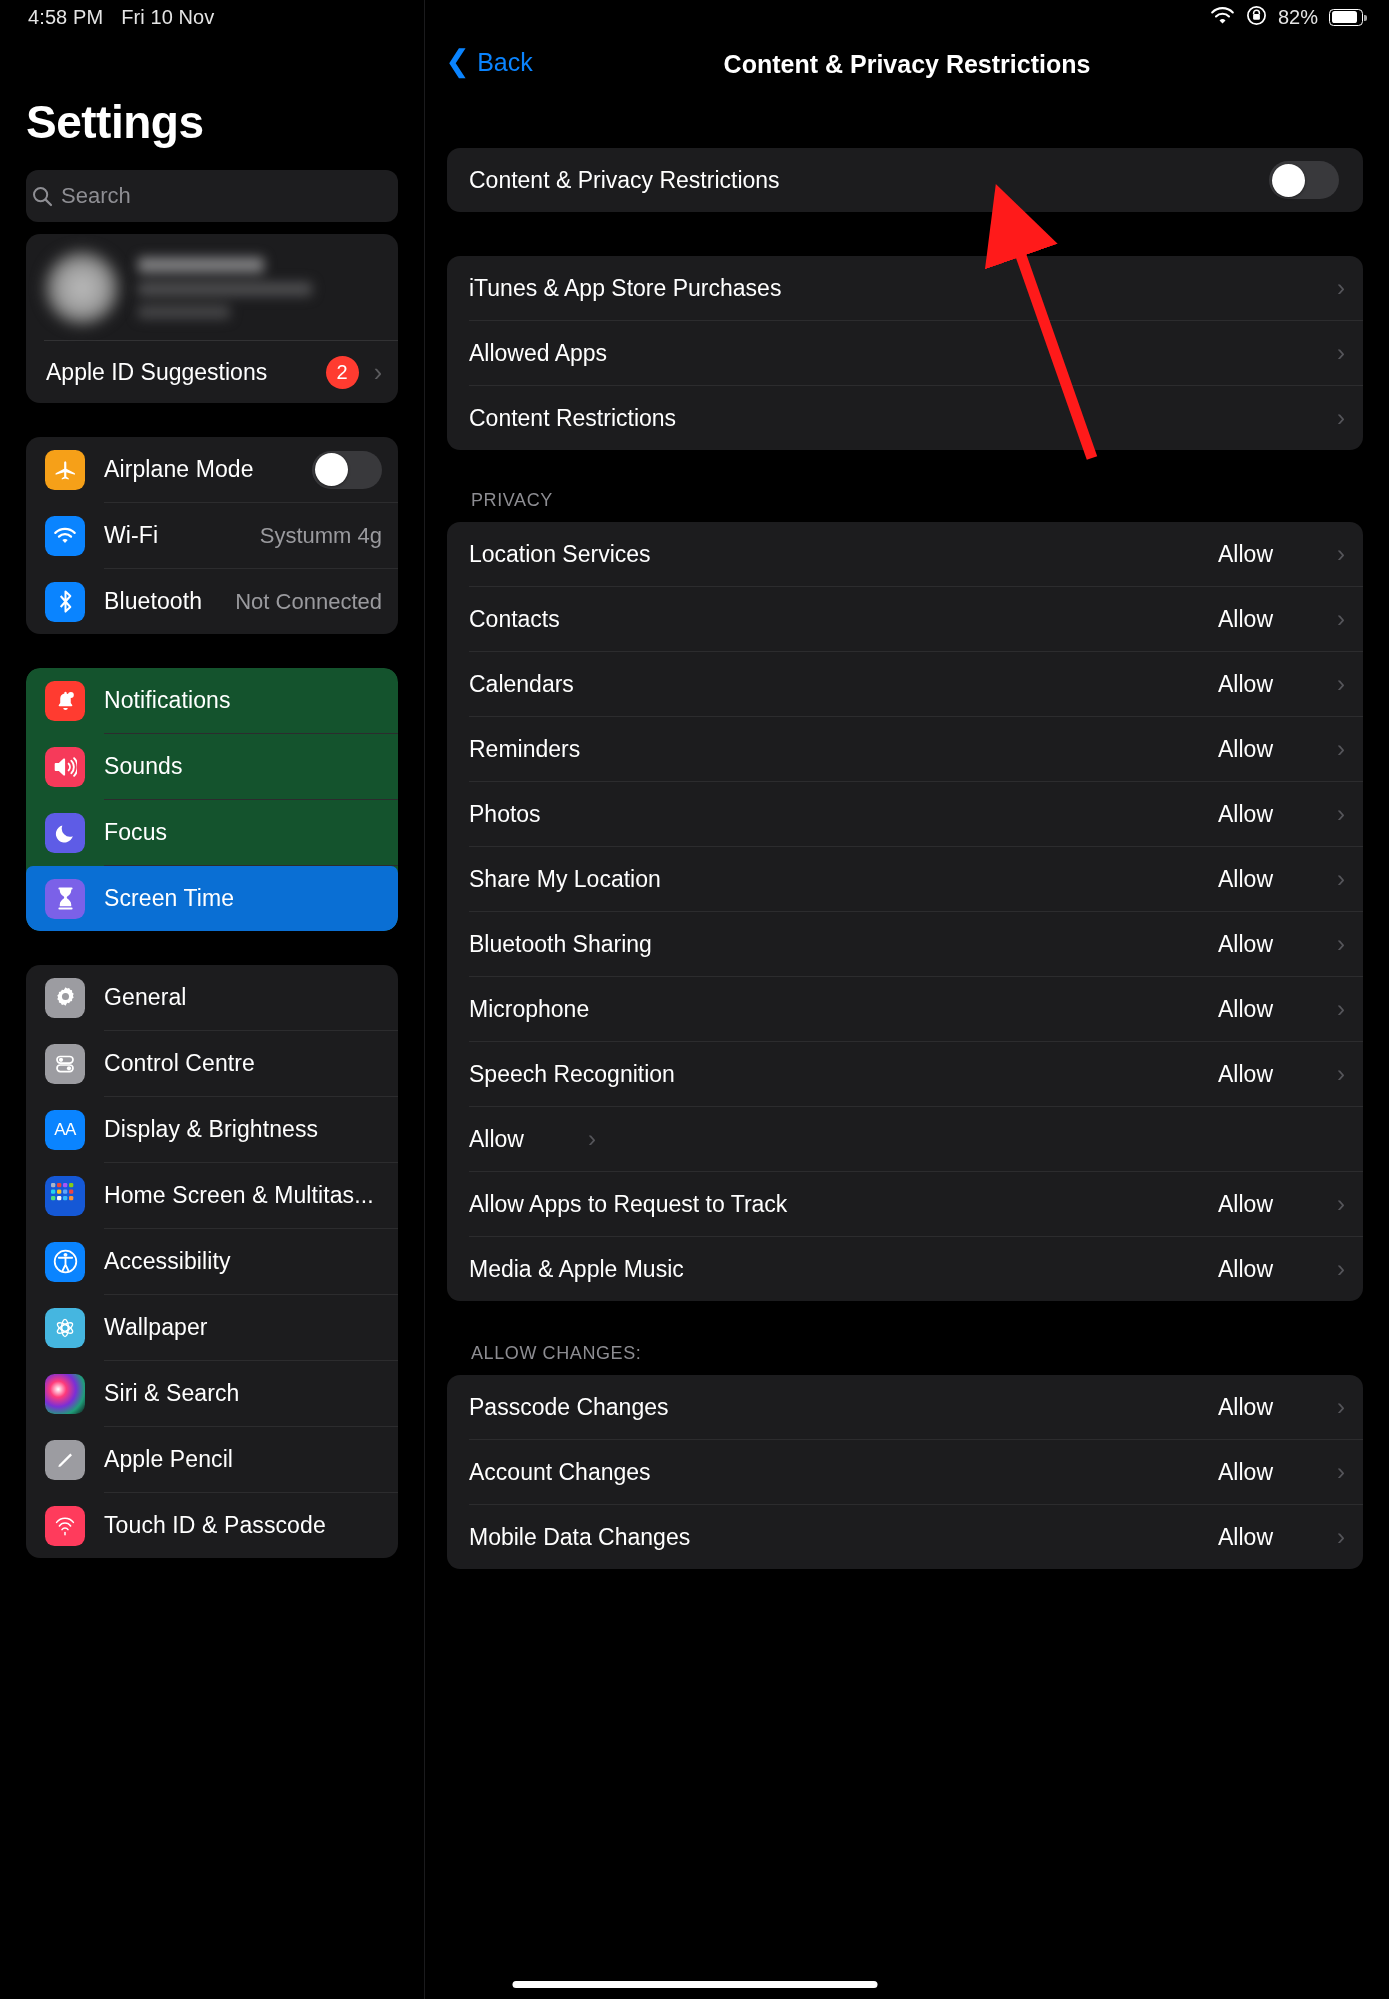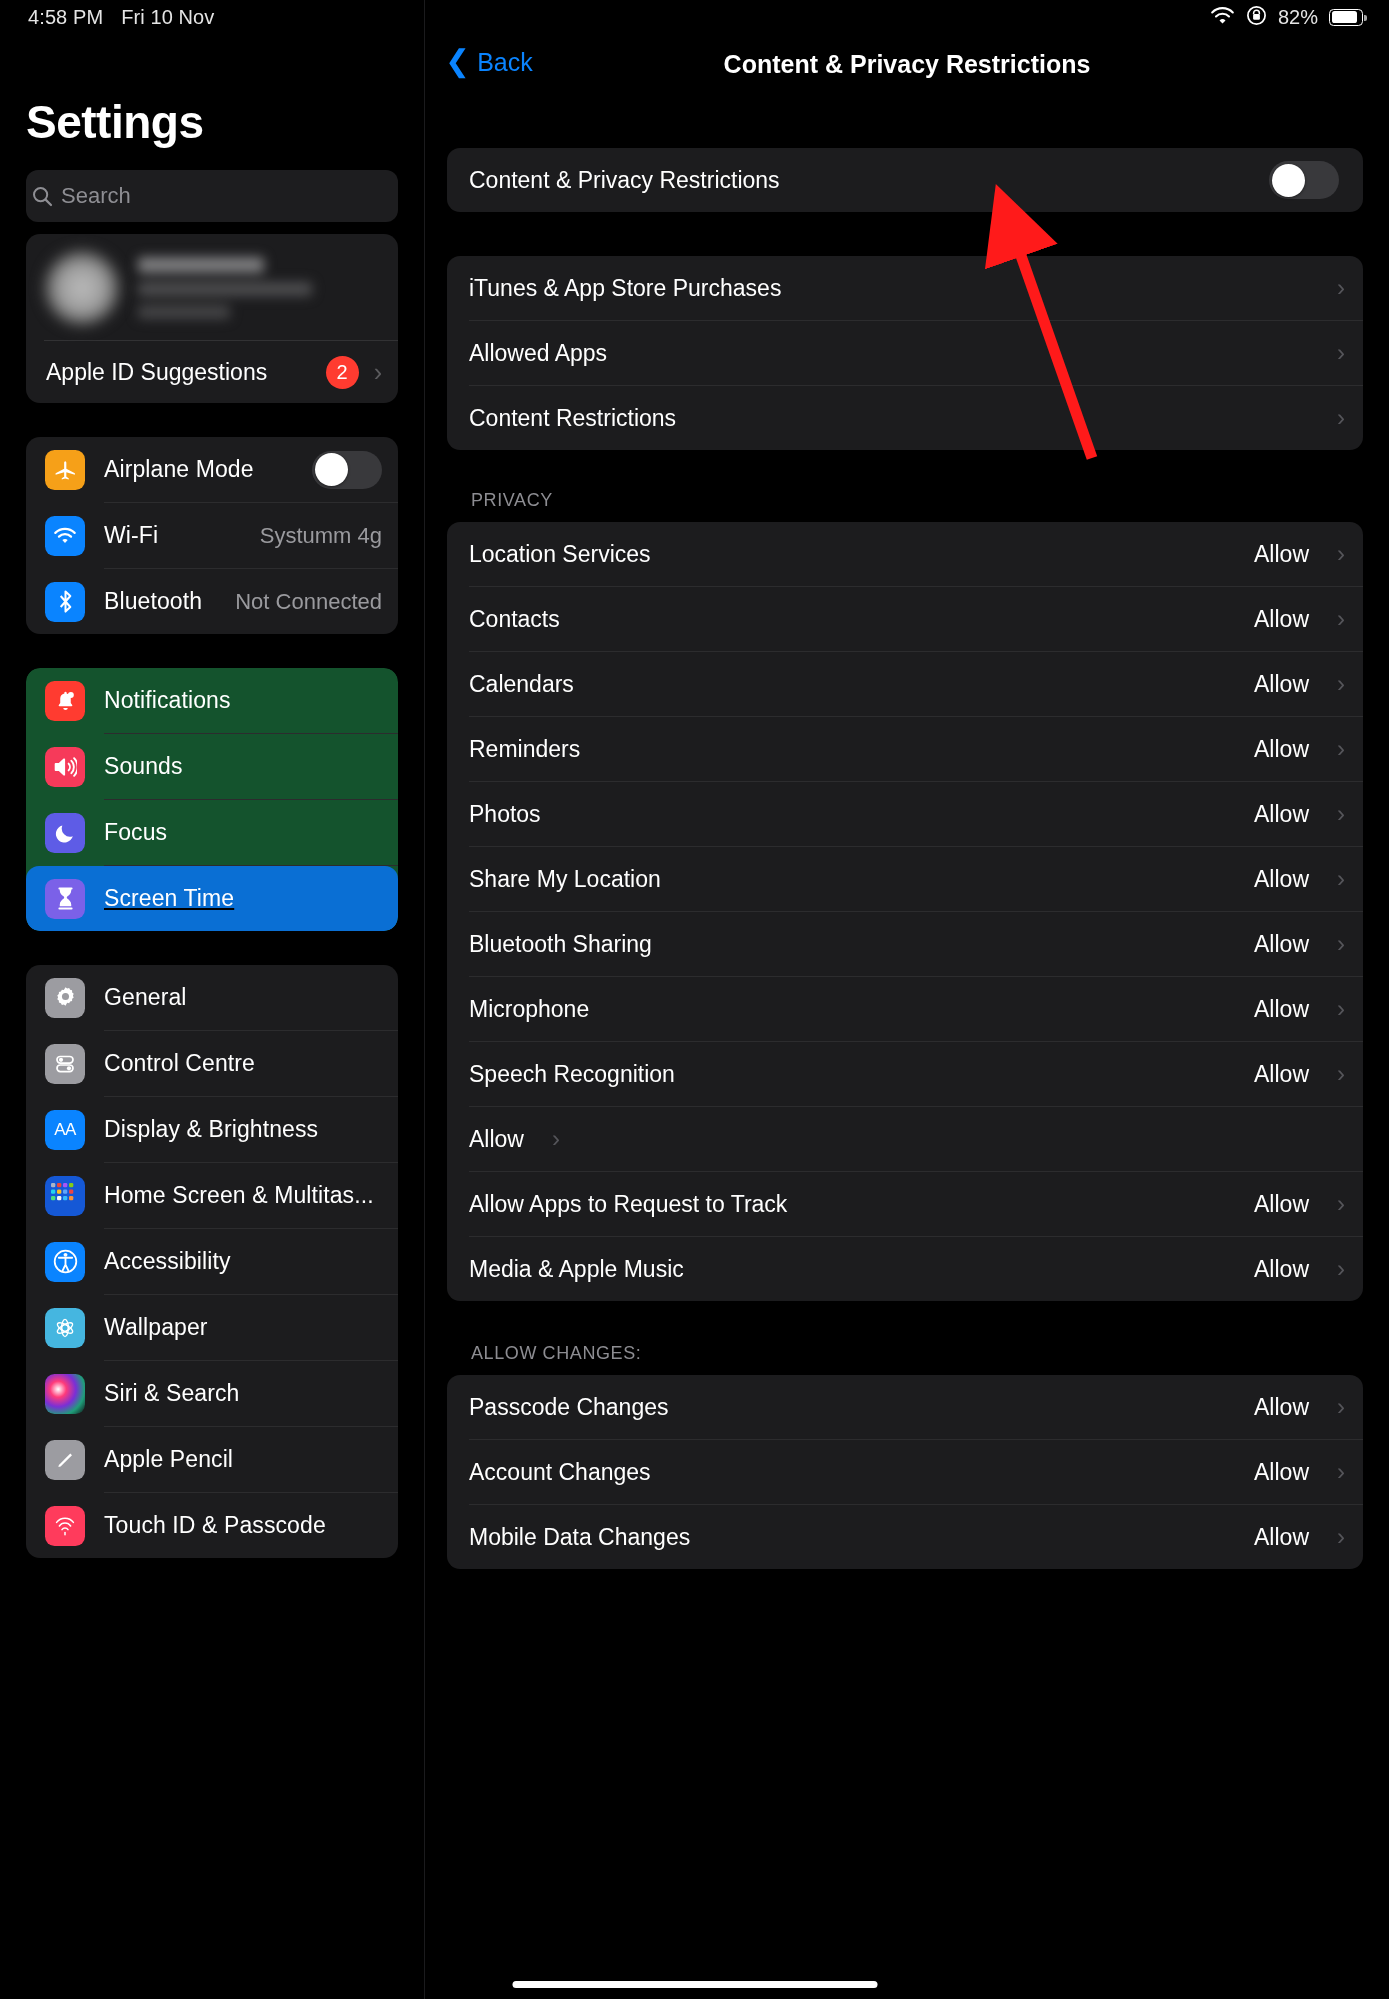--- a/index.html
+++ b/index.html
@@ -67,21 +67,21 @@
 
   .group { margin-top:34px; }
   .srow { display:flex; align-items:center; height:65px; padding-left:19px; padding-right:16px; position:relative; }
   .srow .ic {
     width:40px; height:40px; border-radius:9.5px; flex:0 0 40px;
     display:flex; align-items:center; justify-content:center;
     margin-right:19px;
   }
   .srow .nm { font-size:23px; color:#fff; flex:1; letter-spacing:.1px; }
   .srow .val { font-size:22px; color:#9a9a9e; margin-right:0px; }
-  .srow.sel { background:#0a6fd4; border-radius:13px;text-decoration:underline; }
+  .srow.sel { background:#0a6fd4; border-radius:7px; }
   .srow-sep { height:1px; background:#2c2c2e; margin-left:78px; }
   .ic svg { display:block; }
 
   .toggle {
     width:70px; height:38px; border-radius:19px; background:#39393c;
     position:relative; flex:0 0 70px;
   }
   .toggle .knob {
     position:absolute; top:2.5px; left:2.5px; width:33px; height:33px;
     border-radius:50%; background:#fff; box-shadow:0 1px 3px rgba(0,0,0,.45);
@@ -91,21 +91,21 @@
   .detail { flex:1; height:1999px; position:relative; overflow:hidden; background:#000; }
   .navbar {
     height:100px; display:flex; align-items:center; position:relative; padding:0 26px;
   }
   .back { display:flex; align-items:center; gap:7px; color:#0a84ff; font-size:25px; position:absolute; left:20px; top:48px; }
   .back .bchev { font-size:30px; font-weight:300; line-height:1; margin-top:-3px; }
   .nav-title { position:absolute; left:0; right:0; text-align:center; color:#fff; font-size:25px; font-weight:bold; top:50px; }
 
   .dwrap { padding:0 26px 0 22px; }
   .dcard { background:#1c1c1e; border-radius:13px; overflow:hidden; }
-  .drow { display:flex; align-items:center; height:64px; padding:0 18px 0 22px; }
+  .drow { display:flex; align-items:center; height:64px; padding:0 18px 0 22px;gap:36px; }
   .drow .dlbl { font-size:23px; color:#fff; flex:1; }
   .drow .dval { font-size:23px; color:#ffffff; margin-right:28px; }
   .drow .dchev { color:#55555a; font-size:24px; line-height:1; }
   .dsep { height:1px; background:#2c2c2e; margin-left:22px; }
   .sect-hdr { font-size:18px; color:#8d8d92; letter-spacing:.6px; padding:0 0 11px 24px; }
 
   .master-card { margin-top:48px; }
   .master-row { height:64px; display:flex; align-items:center; padding:0 24px 0 22px; }
   .master-row .dlbl { font-size:23px; color:#fff; flex:1; }
 

